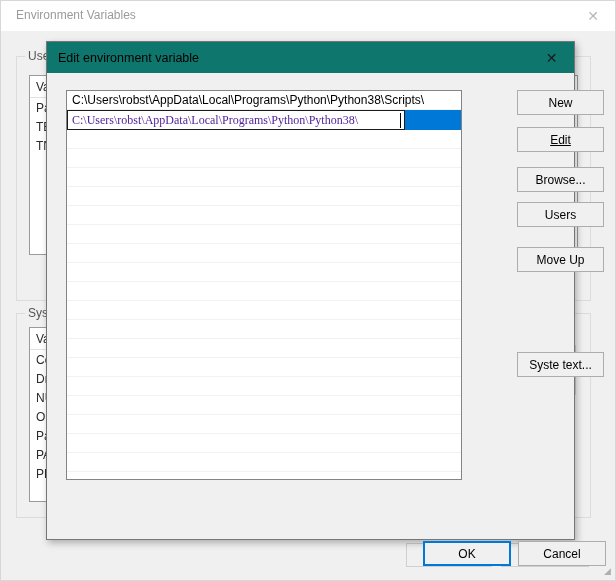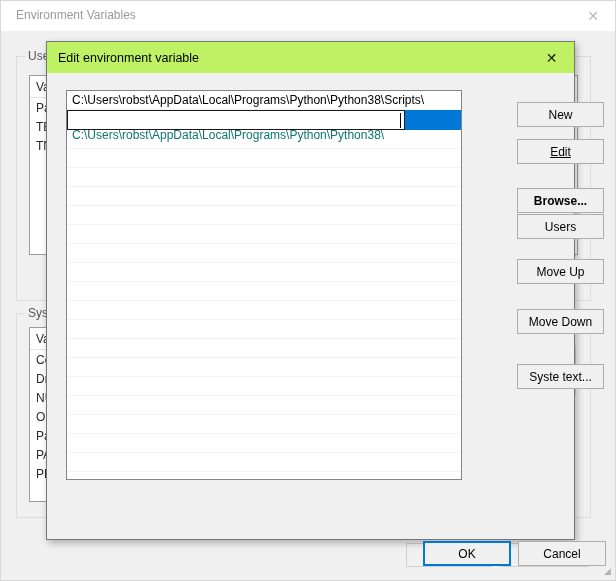--- a/index.html
+++ b/index.html
@@ -160,21 +160,21 @@
     width: 529px; height: 499px;
     background: #f0f0f0;
     border: 1px solid #767676;
     box-sizing: border-box;
     box-shadow: 2px 3px 7px rgba(0,0,0,0.28);
   }
   #dlg-titlebar {
     position: absolute;
     left: 0; top: 0;
     width: 100%; height: 31px;
-    background: #bef264;
+    background: #0f766e;
     box-sizing: border-box;
   }
   #dlg-title-text {
     position: absolute;
     left: 11px; top: 9px;
     font-size: 12.5px;
     color: #000000;
     white-space: nowrap;
   }
   #dlg-close {
@@ -218,42 +218,42 @@
   }
   .path-row.editing .edit-wrap {
     position: absolute;
     left: 0; top: 0;
     width: 338px; height: 20px;
     background: #ffffff;
     border: 1px solid #1a1a1a;
     box-sizing: border-box;
   }
   .path-row.editing .ptext {
-    left: 4px; top: 17px;
-    color: #0f766e;
+    left: 4px; top: 2px;
+    color: #4c1d95;
+    font-family: Liberation Serif, serif;
   }
   .path-row.editing .caret {
     position: absolute;
     top: 2px;
     width: 1px; height: 15px;
     background: #000000;
   }
 
   .dbtn {
     position: absolute;
     left: 470px;
     width: 87px; height: 25px;
     background: #f0f0f0;
     border: 1px solid #adadad;
     box-sizing: border-box;
     font-size: 12px;
     color: #000000;
     display: flex; align-items: center; justify-content: center;
     font-family: "Liberation Sans", sans-serif;
-    margin-top: 12px;
   }
   #btn-ok-dlg, #btn-cancel-dlg {
     position: absolute;
     width: 88px; height: 25px;
     background: #f0f0f0;
     box-sizing: border-box;
     font-size: 12px;
     color: #000000;
     display: flex; align-items: center; justify-content: center;
   }
@@ -379,21 +379,20 @@
         <div class="path-row"></div>
         <div class="path-row"></div>
         <div class="path-row"></div>
         <div class="path-row"></div>
         <div class="path-row"></div>
       </div>
   </div>
 
   <div class="dbtn" style="top:48px;">New</div>
   <div class="dbtn" style="top:85px;text-decoration:underline;">Edit</div>
-  <div class="dbtn" style="top:134px;font-weight:bold;">Browse...</div>
+  <div class="dbtn" style="top:125px;">Browse...</div>
   <div class="dbtn" style="top:160px;">Users</div>
   <div class="dbtn" style="top:205px;">Move Up</div>
-  <div class="dbtn" style="top:255px;">Move Down</div>
   <div class="dbtn" style="top:310px;">Syste text...</div>
 
   <div id="btn-ok-dlg">OK</div>
   <div id="btn-cancel-dlg">Cancel</div>
 </div>
 
 </body></html>

